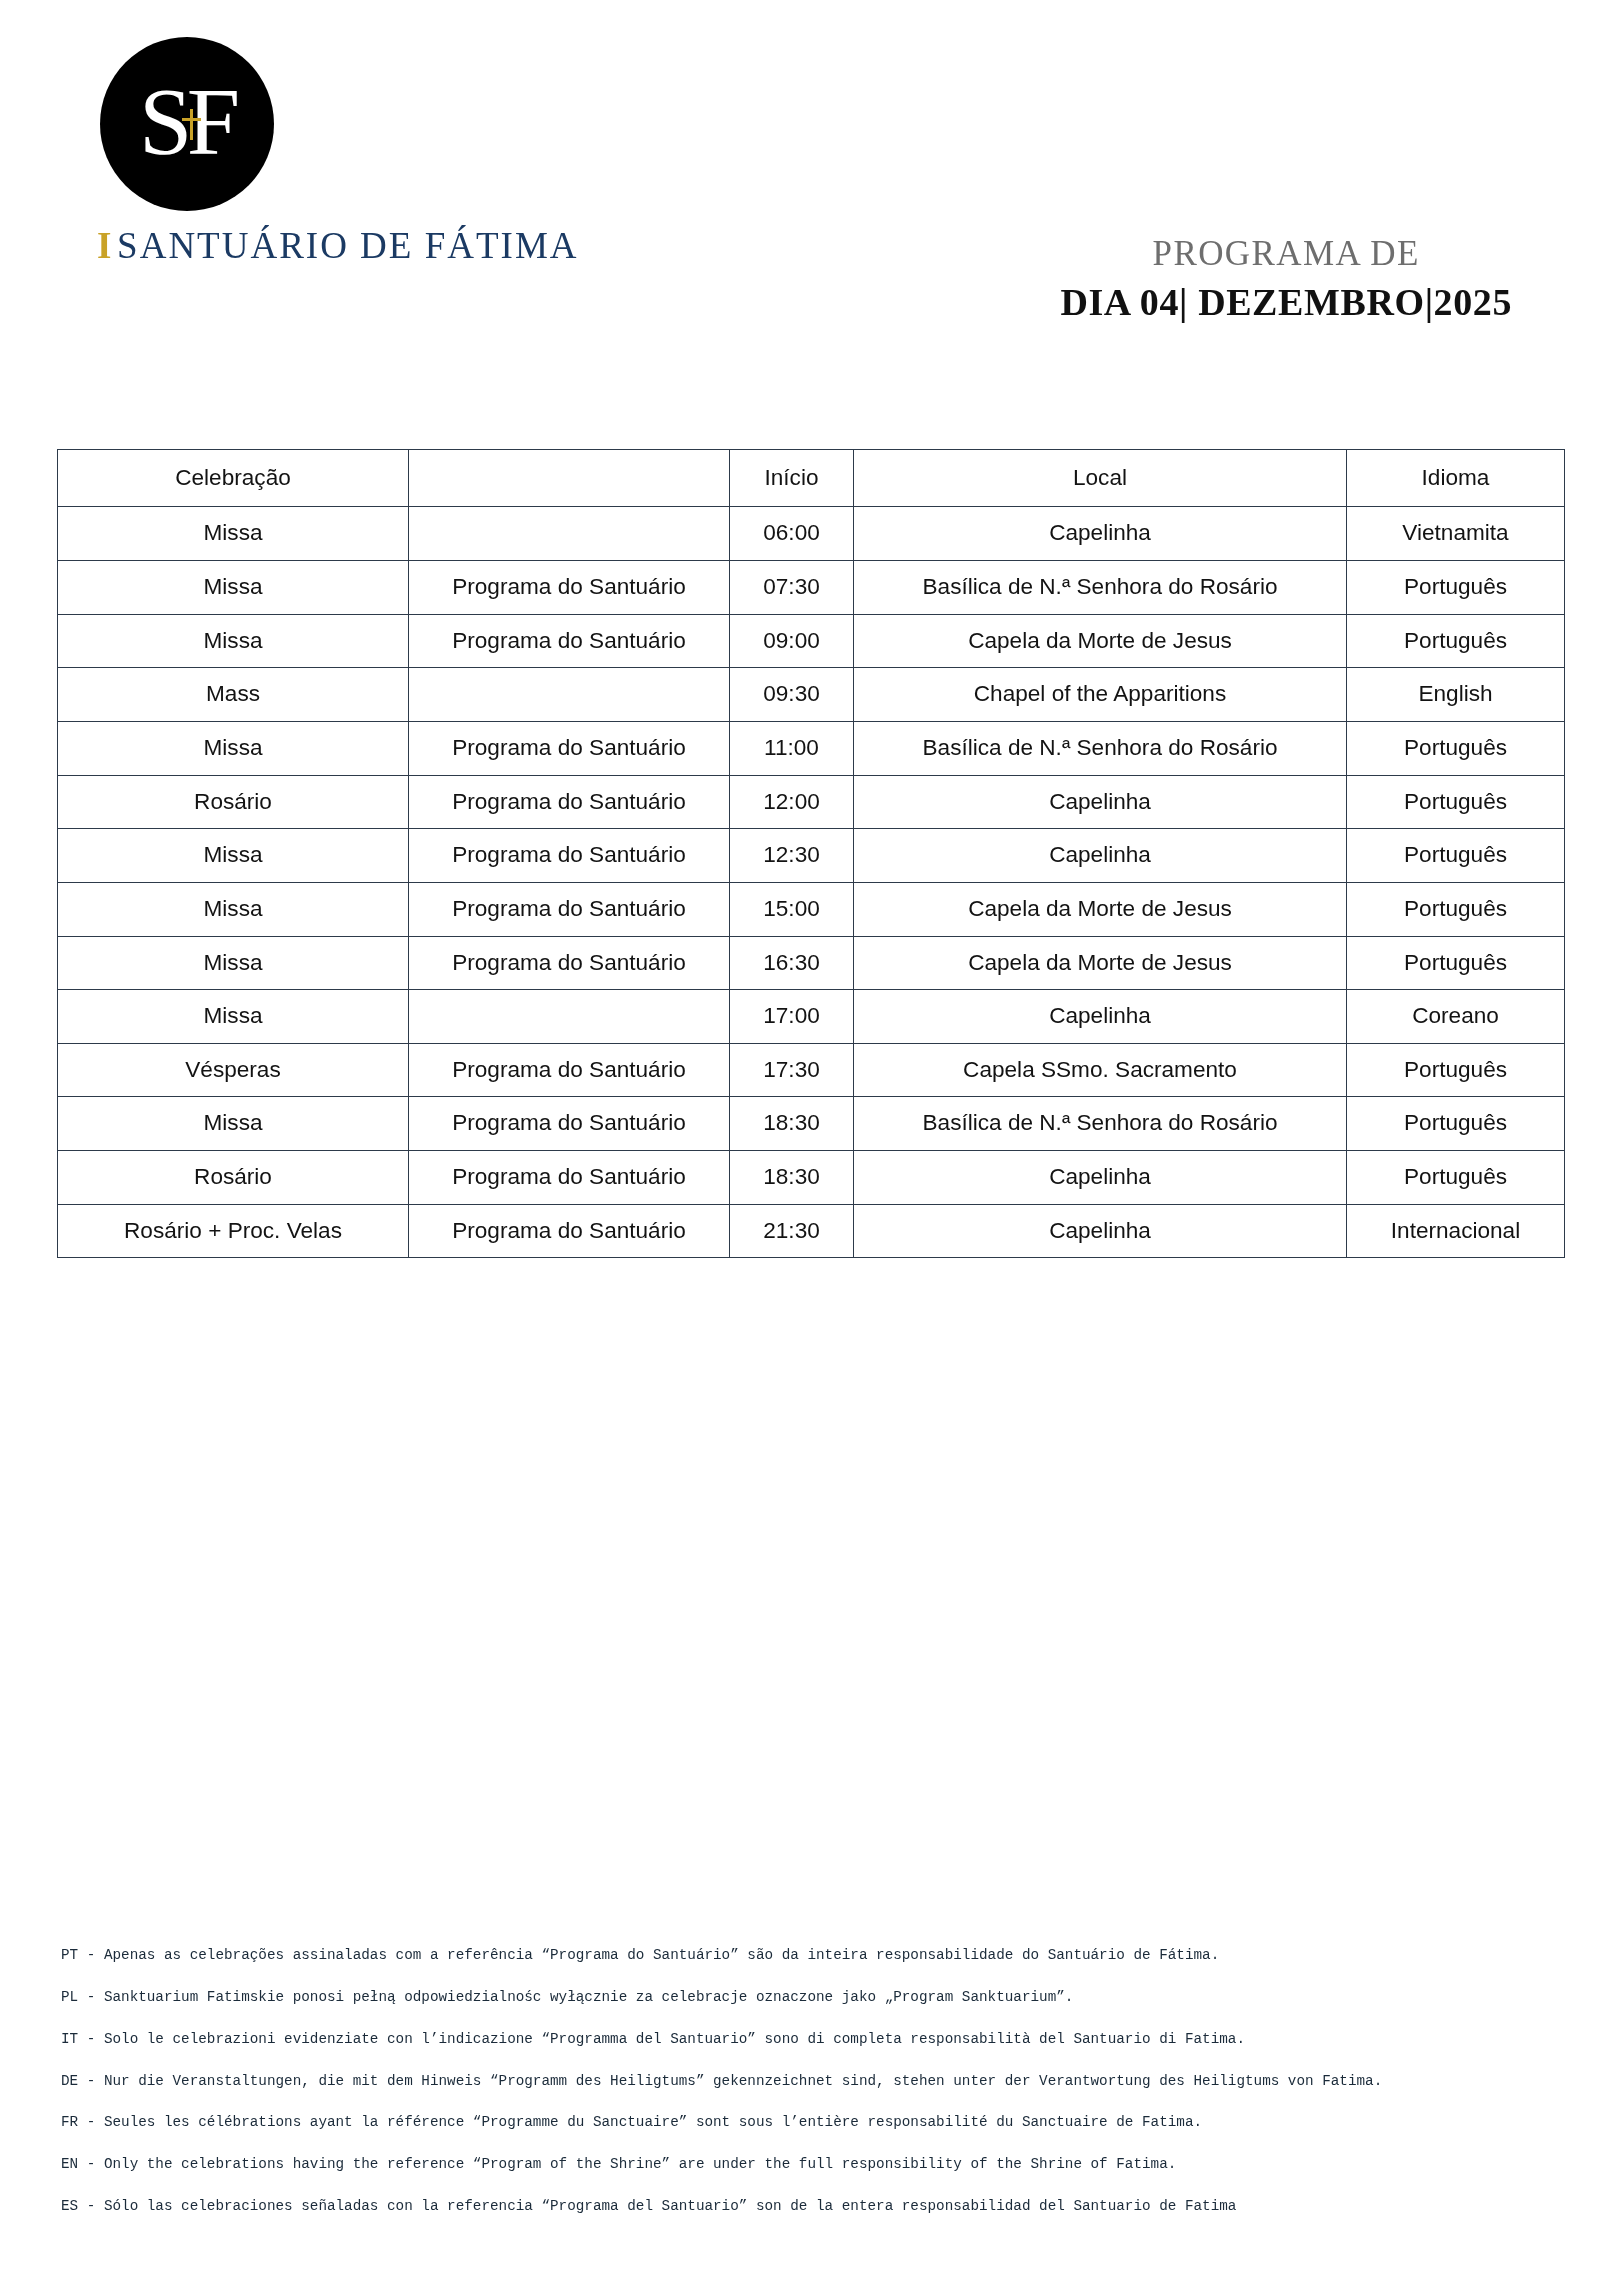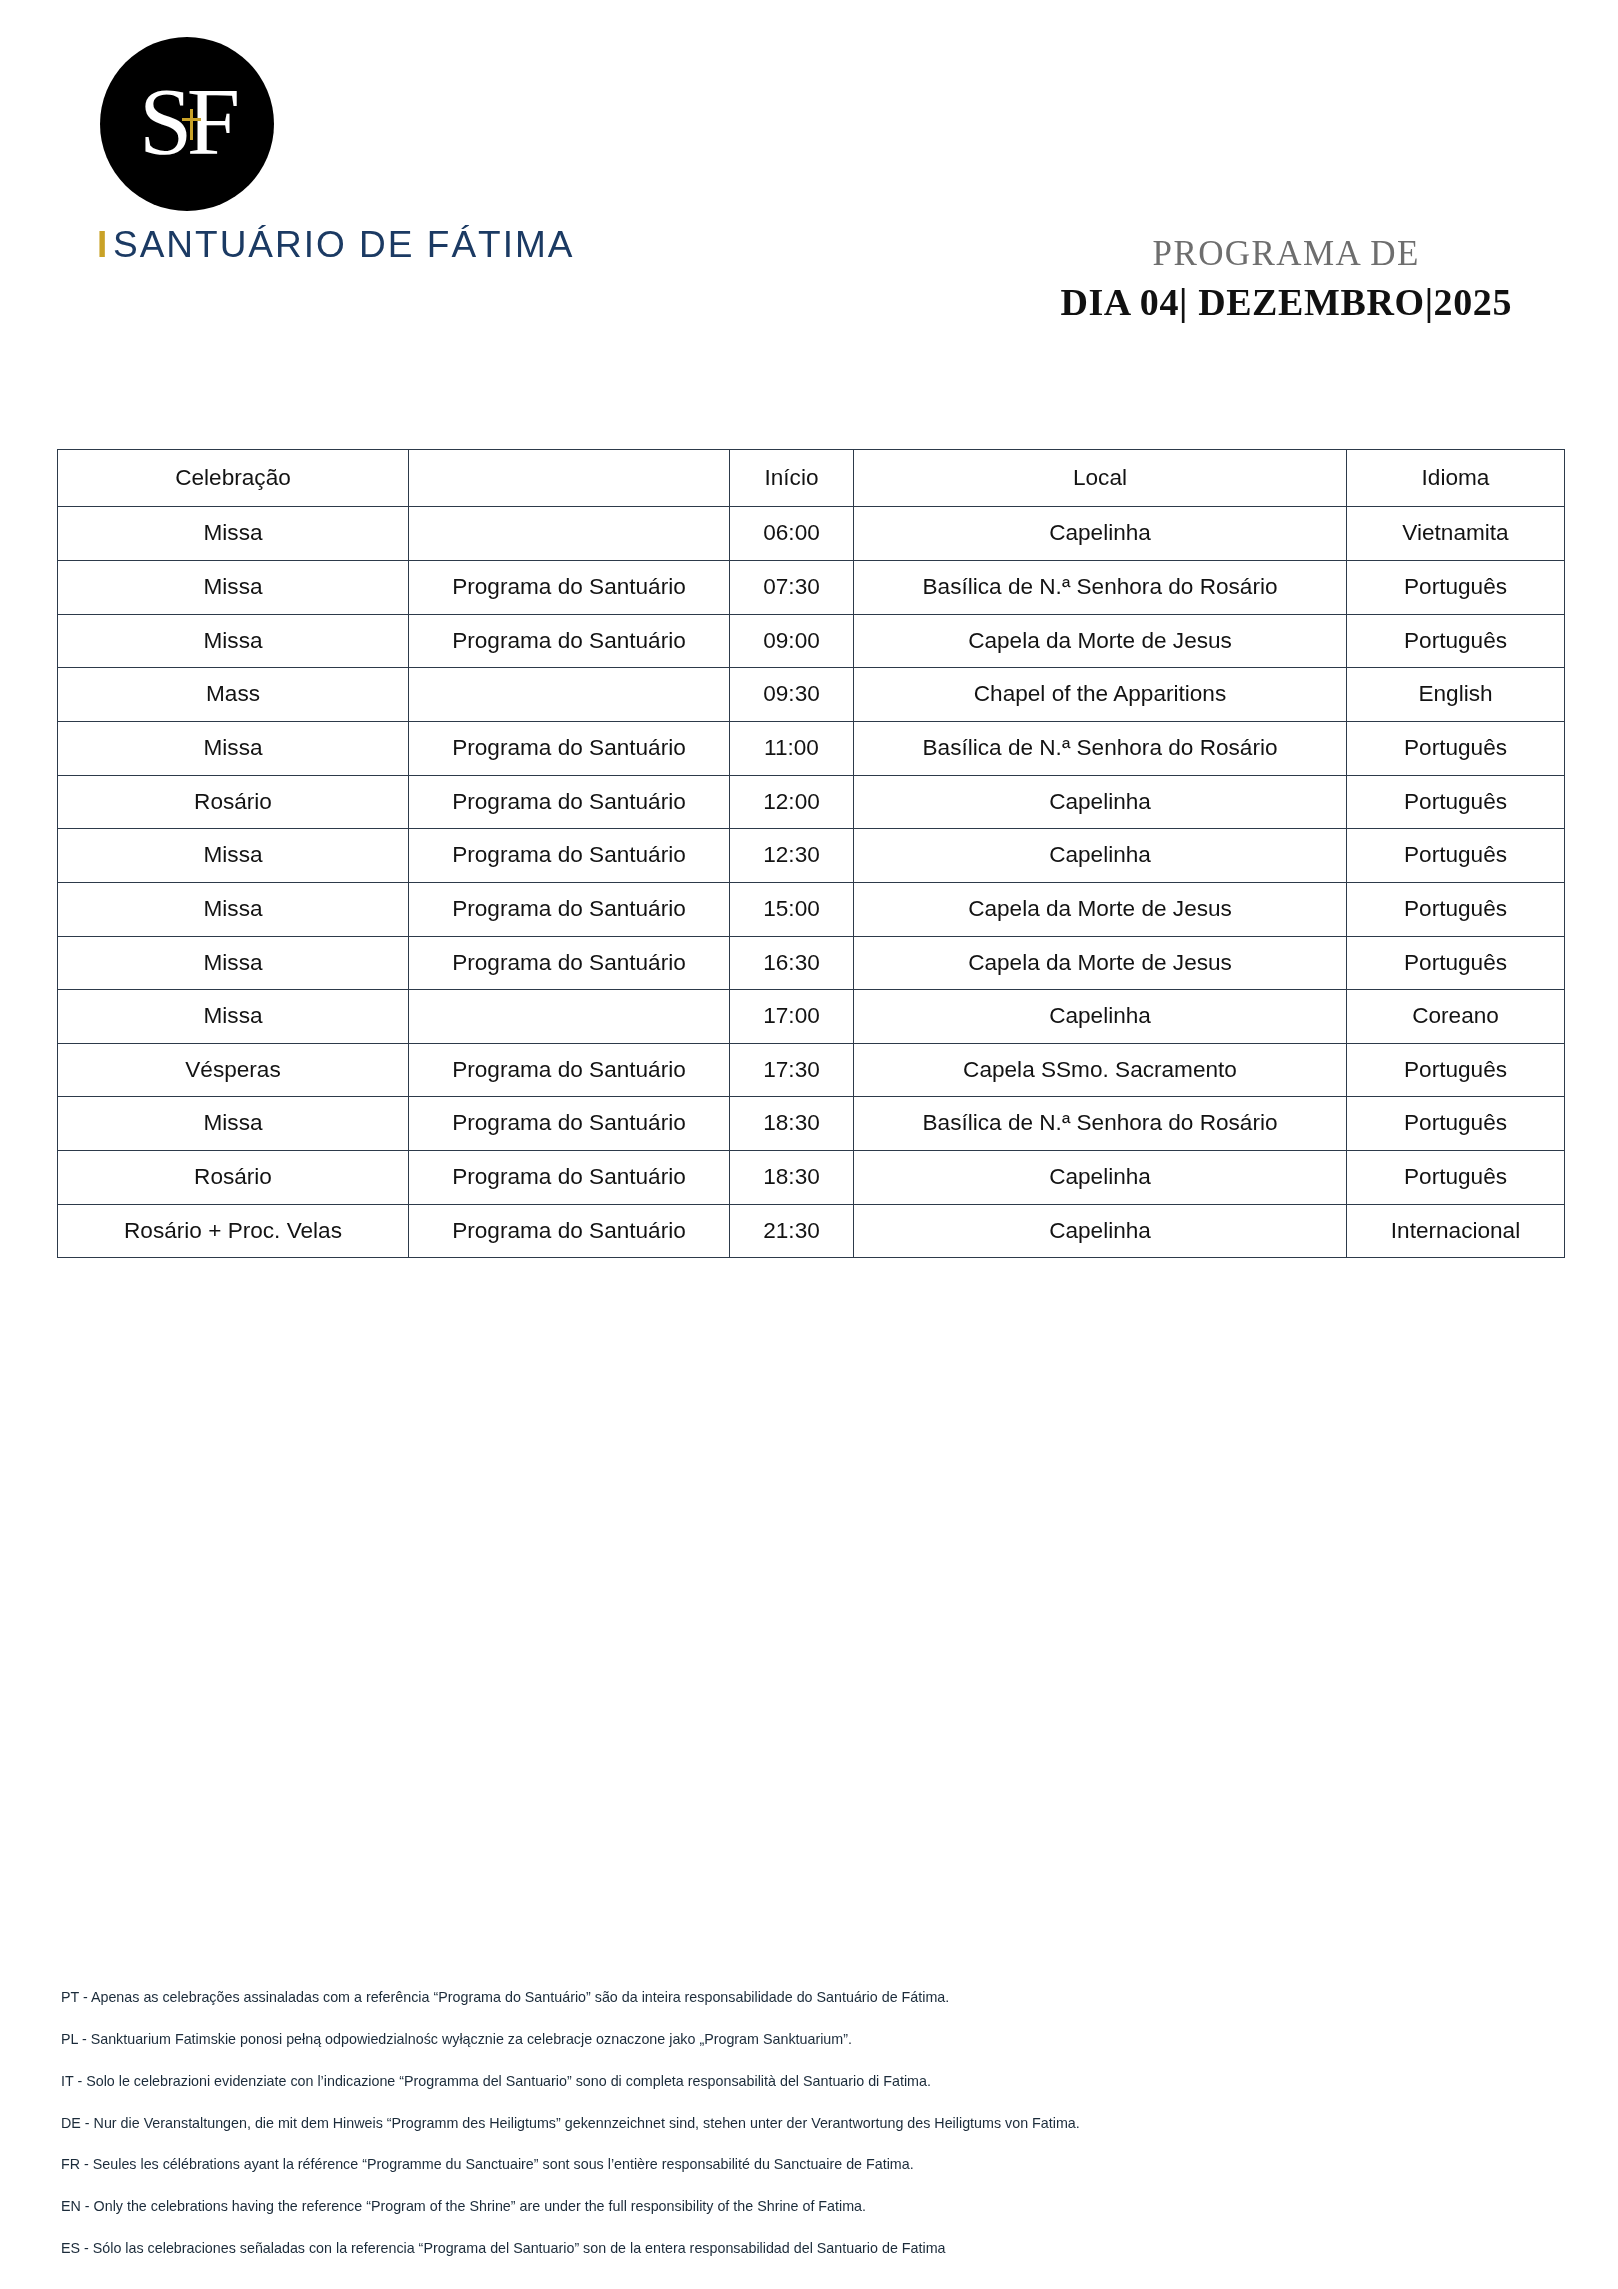--- a/index.html
+++ b/index.html
@@ -76,21 +76,21 @@
     width: 19.4px;
     height: 2.8px;
     background: #c9a227;
   }
 
   .brand-lines {
     margin-top: 13px;
     margin-left: 0;
   }
   .brand-pt {
-    font-family: Liberation Sans, sans-serif;
+    font-family: Liberation Serif, serif;
     font-size: 37px;
     letter-spacing: 2px;
     color: #1b3a63;
     white-space: nowrap;
   }
   .brand-pt .tick {
     color: #c9a227;
     font-weight: bold;
     margin-right: 3.7px;
   }
@@ -158,22 +158,23 @@
   col.c5 { width: 218px; }
 
   .cell-small {
     font-size: 22px;
   }
 
   
   .footnotes {
     position: absolute;
     left: 61px;
-    top: 1989px;
+    top: 1947px;
     width: 1495px;
+    font-family: Liberation Mono, monospace;
   }
   .footnotes p {
     margin: 0 0 24px 0;
     font-size: 14.3px;
     color: #1b2b3a;
     line-height: 1.25;
   }
 </style>
 </head>
 <body>

